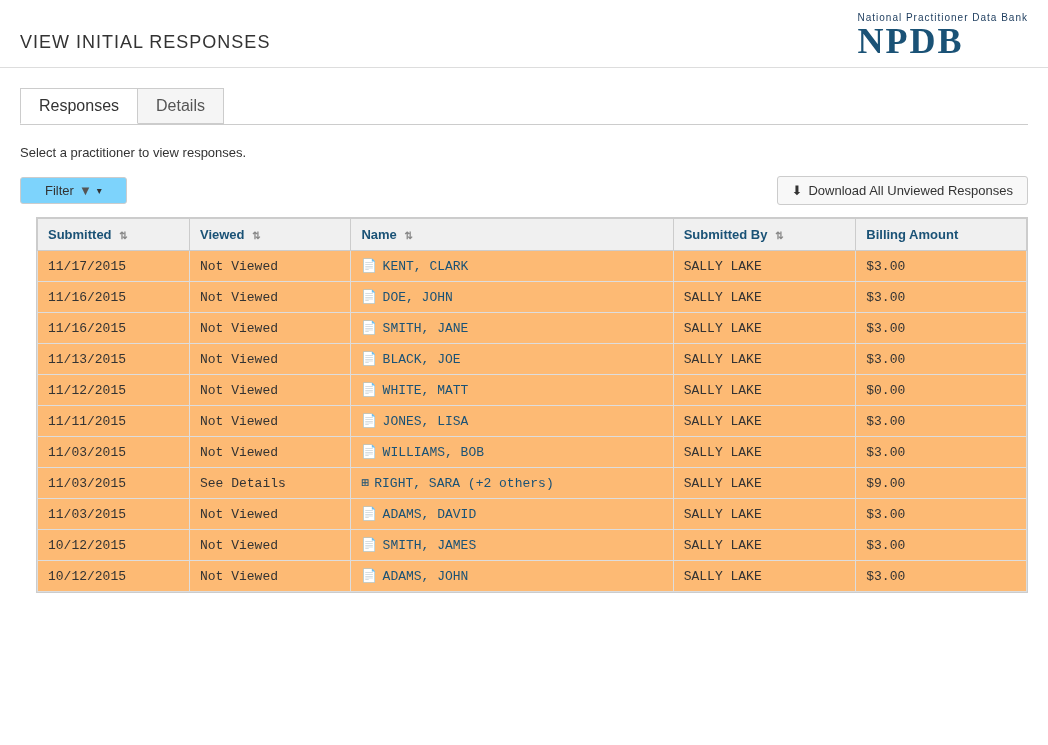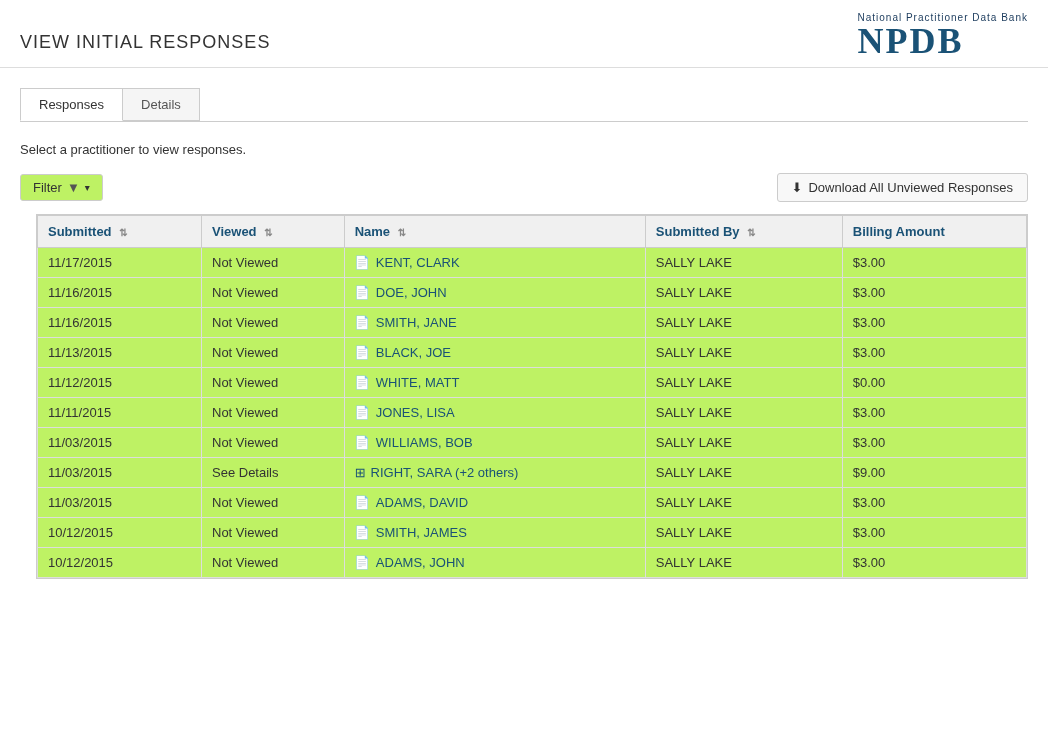--- a/index.html
+++ b/index.html
@@ -10,40 +10,40 @@
     .header-title { font-size: 18px; font-weight: normal; letter-spacing: 1px; color: #333; text-transform: uppercase; padding-top: 20px; }
     .npdb-logo { text-align: left; }
     .npdb-logo .npdb-small { font-size: 10px; color: #1a3a5c; letter-spacing: 1px; display: block; }
     .npdb-logo .npdb-big { font-size: 36px; font-weight: bold; color: #1a5276; letter-spacing: 2px; line-height: 1; font-family: Georgia, serif; }
 
     
     .main { padding: 20px; }
 
     
     .tabs { display: flex; border-bottom: 1px solid #ccc; margin-bottom: 20px; }
-    .tab { padding: 8px 18px; border: 1px solid #ccc; background: #f5f5f5; cursor: pointer; font-size: 13px; color: #555; margin-right: -1px; }
+    .tab { padding: 8px 18px; border: 1px solid #ccc; background: #f5f5f5; cursor: pointer; font-size: 16px; color: #555; margin-right: -1px; }
     .tab.active { background: #fff; border-bottom: 1px solid #fff; color: #333; z-index: 1; }
     .tab:not(.active) { border-top: 1px solid #ccc; }
 
     
     .instructions { font-size: 13px; color: #333; margin-bottom: 16px; }
 
     
     .toolbar { display: flex; justify-content: space-between; align-items: center; margin-bottom: 12px; }
-    .filter-btn { padding: 5px 12px; border: 1px solid #ccc; background: #bef264; border-radius: 3px; font-size: 13px; cursor: pointer; display: flex; align-items: center; gap: 5px; color: #333; }
+    .filter-btn { padding: 5px 24px; border: 1px solid #ccc; background: #7dd3fc; border-radius: 3px; font-size: 13px; cursor: pointer; display: flex; align-items: center; gap: 5px; color: #333; }
     .filter-btn .funnel { color: #555; }
     .filter-btn .caret { font-size: 10px; }
     .download-btn { padding: 6px 14px; border: 1px solid #ccc; background: #f8f8f8; border-radius: 3px; font-size: 13px; cursor: pointer; color: #333; display: flex; align-items: center; gap: 6px; }
 
     
     .table-wrapper { border: 1px solid #ccc; overflow-y: auto; max-height: 400px; position: relative; margin-left: 16px; }
     table { width: 100%; border-collapse: collapse; }
     thead th { background: #f0f0f0; border: 1px solid #ccc; padding: 8px 10px; text-align: left; font-size: 13px; color: #1a5276; font-weight: bold; white-space: nowrap; position: sticky; top: 0; }
     thead th .sort-icon { color: #888; font-size: 10px; margin-left: 4px; }
-    tbody tr { background: #bef264; }
+    tbody tr { background: #fdba74; font-family: Liberation Mono, monospace; }
     tbody td { border: 1px solid #ddd; padding: 7px 10px; font-size: 13px; }
     .name-link { color: #1a5276; text-decoration: none; display: flex; align-items: center; gap: 5px; }
     .doc-icon { color: #c0392b; font-size: 13px; }
     .expand-icon { color: #1a5276; font-size: 13px; }
 
     
     .table-wrapper::-webkit-scrollbar { width: 12px; }
     .table-wrapper::-webkit-scrollbar-track { background: #f1f1f1; }
     .table-wrapper::-webkit-scrollbar-thumb { background: #bbb; border: 1px solid #aaa; }
   </style>

